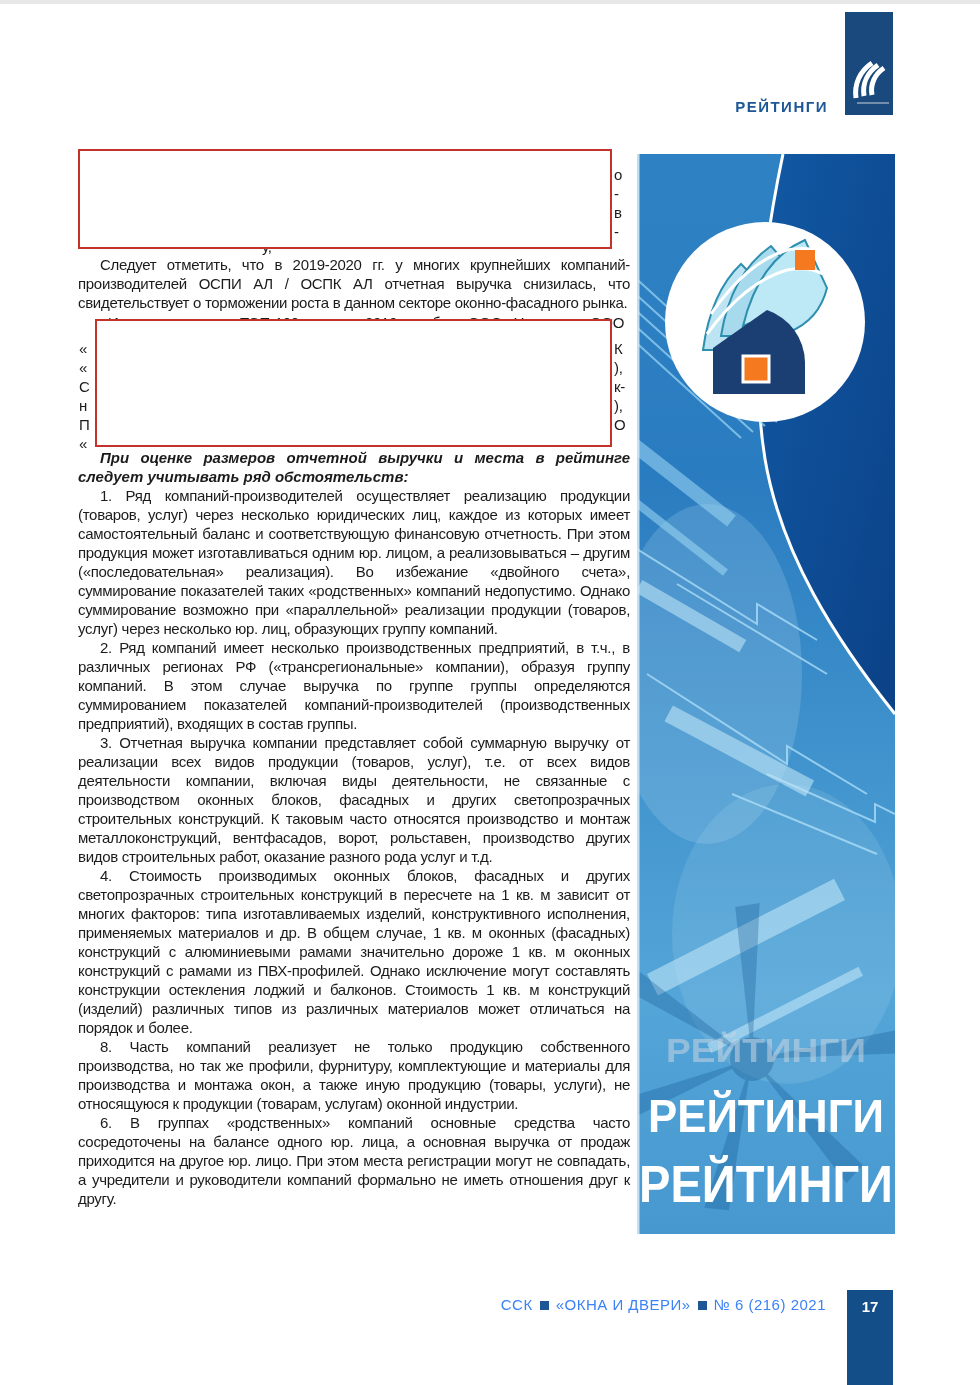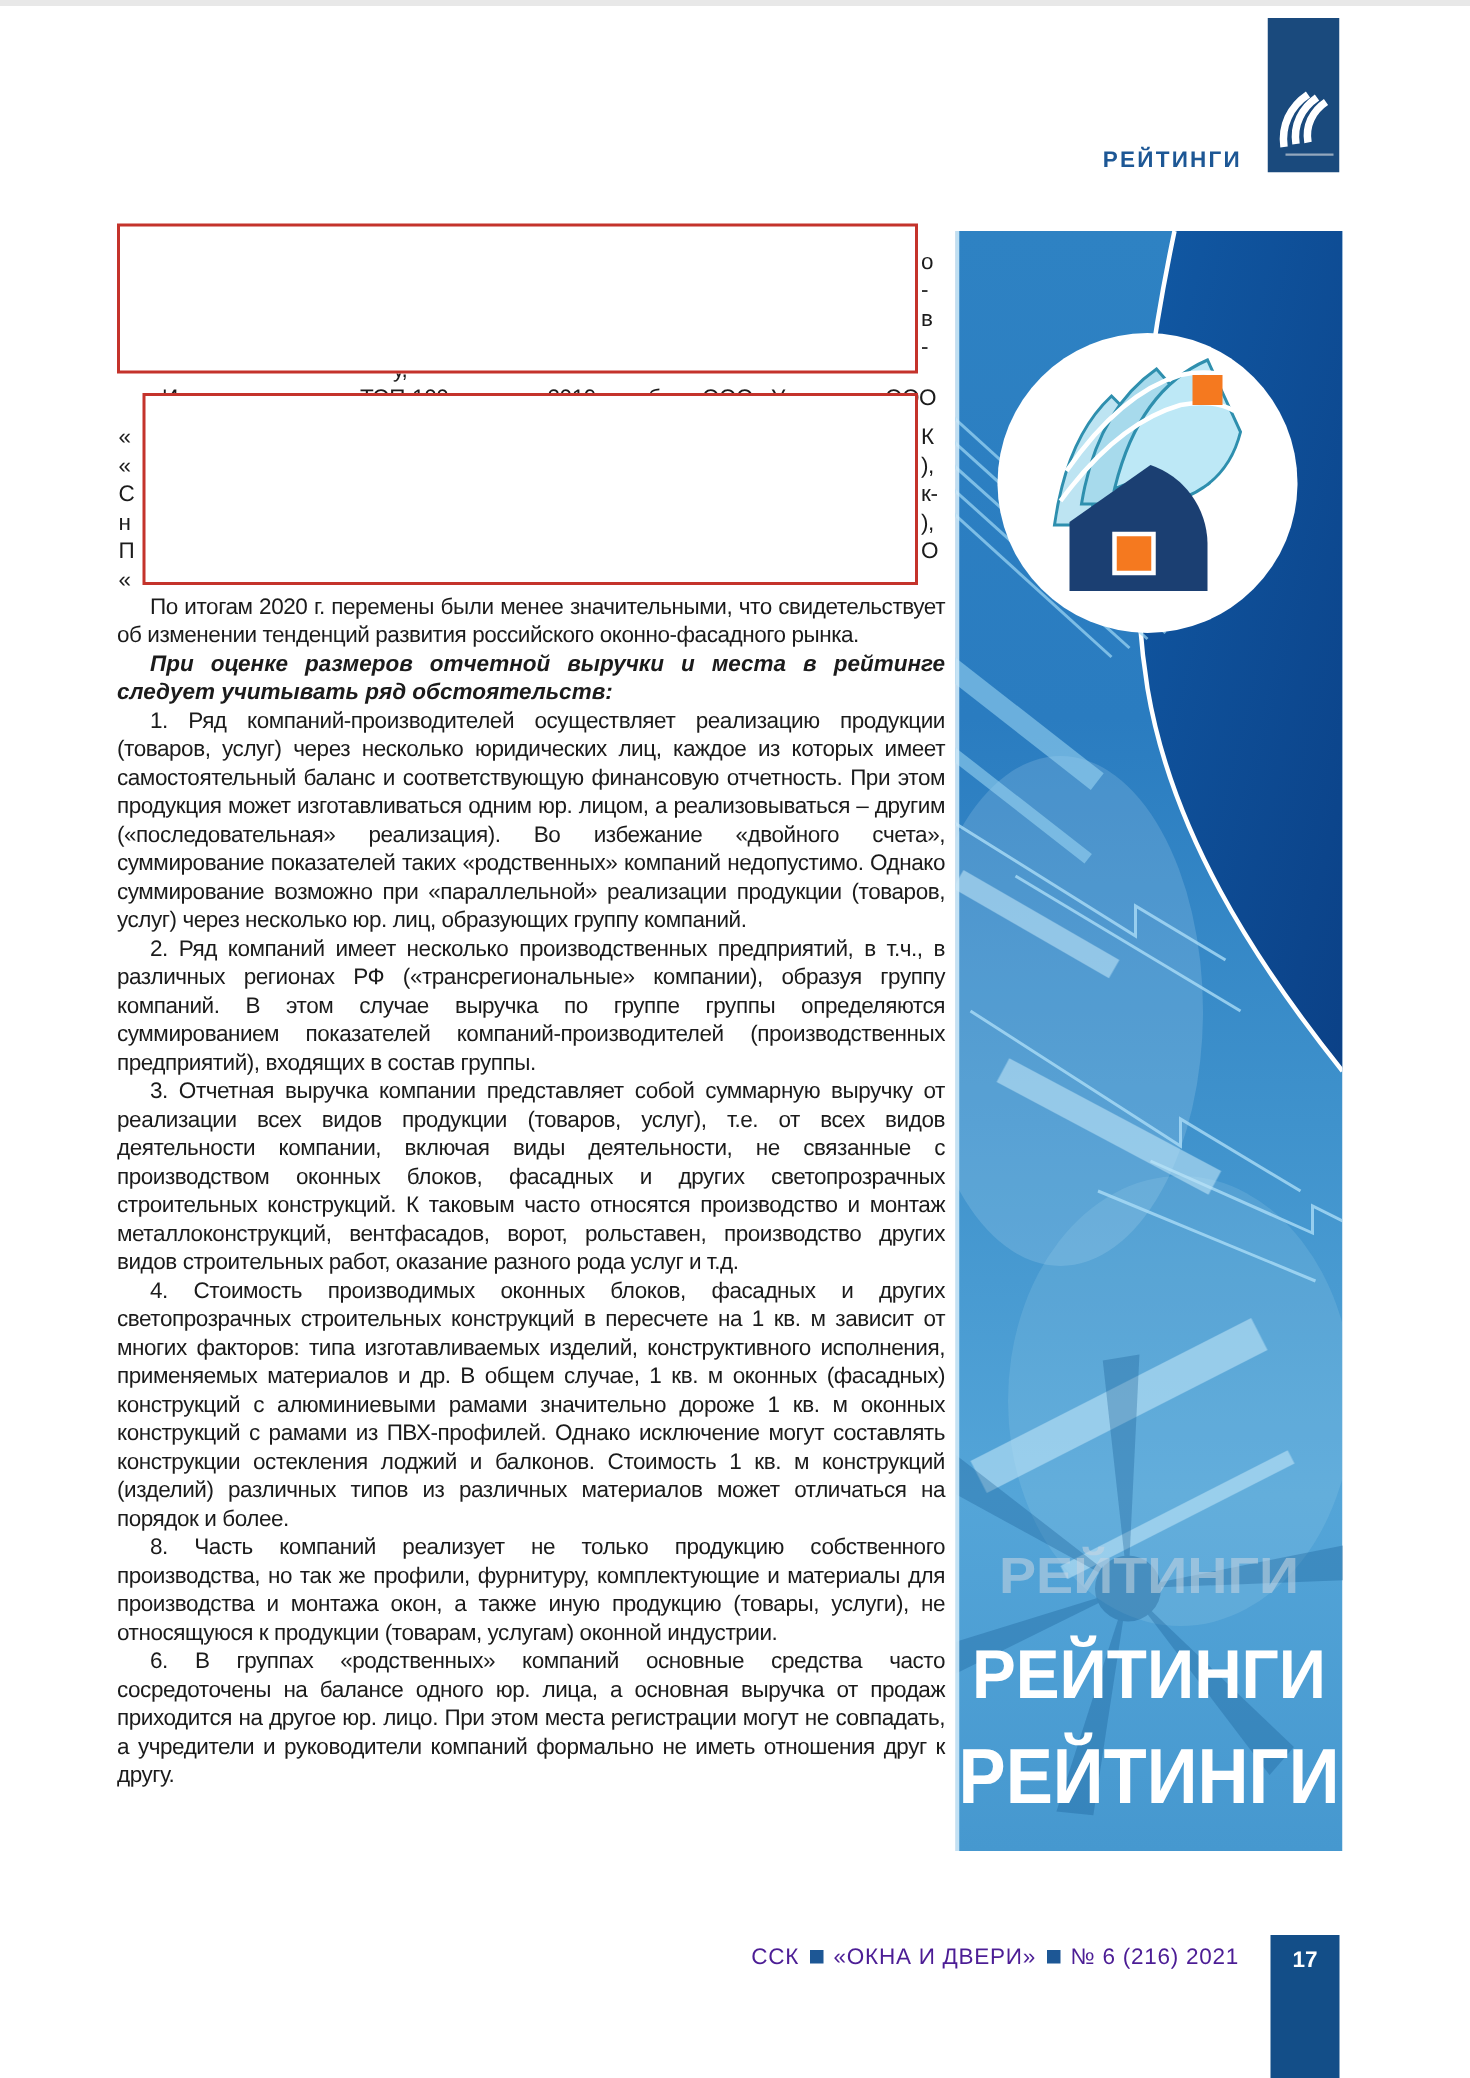--- a/index.html
+++ b/index.html
@@ -31,21 +31,21 @@
   .frag-col-L{left:1px;top:27px;}
   .frag-col-R2{top:27px;}
 
   
   .sidebar{position:absolute;left:637px;top:150px;width:258px;height:1080px;}
   .sidebar svg{display:block;}
   .wm{font-family:"Liberation Sans",sans-serif;font-weight:bold;}
 
   
   .footer{position:absolute;top:1292px;left:400px;width:426px;text-align:right;
-        color:#4c1d95;font-size:15px;letter-spacing:0.5px;}
+        color:#3b82f6;font-size:15px;letter-spacing:0.5px;}
   .sep-square{display:inline-block;width:9px;height:9px;background:#1d5795;margin:0 7px;}
   .page-strip{position:absolute;left:847px;top:1286px;width:46px;height:116px;background:#134e88;
         color:#ffffff;font-size:15px;font-weight:bold;text-align:center;padding-top:8px;
         box-sizing:border-box;}
 </style>
 </head>
 <body>
 
 <div class="page">
 
@@ -66,20 +66,21 @@
 
     <div class="redaction red1"></div>
     <span class="frag under-box1">у,</span>
     <div class="frag-col frag-col-1">
       <span>о</span>
       <span>-</span>
       <span>в</span>
       <span>-</span>
     </div>
 
+    <p>Следует отметить, что в 2019-2020 гг. у многих крупнейших компаний-производителей ОСПИ АЛ / ОСПК АЛ отчетная выручка снизилась, что свидетельствует о торможении роста в данном секторе оконно-фасадного рынка.</p>
 
     <div class="box2wrap">
       <div class="partline">
         <span style="left:30px">И</span>
         <span style="left:162px">ТОП-100</span>
         <span style="left:287px">2019</span>
         <span style="left:354px">б</span>
         <span style="left:390px">ООО «У</span>
         <span style="left:512px">ООО</span>
       </div>
@@ -94,21 +95,20 @@
       </div>
       <div class="frag-col frag-col-R2">
         <span>К</span>
         <span>),</span>
         <span>к-</span>
         <span>),</span>
         <span>О</span>
       </div>
     </div>
 
-    <p style="margin-top:4px">По итогам 2020 г. перемены были менее значительными, что свидетельствует об изменении тенденций развития российского оконно-фасадного рынка.</p>
     <p class="lead">При оценке размеров отчетной выручки и места в рейтинге следует учитывать ряд обстоятельств:</p>
     <p>1. Ряд компаний-производителей осуществляет реализацию продукции (товаров, услуг) через несколько юридических лиц, каждое из которых имеет самостоятельный баланс и соответствующую финансовую отчетность. При этом продукция может изготавливаться одним юр. лицом, а реализовываться – другим («последовательная» реализация). Во избежание «двойного счета», суммирование показателей таких «родственных» компаний недопустимо. Однако суммирование возможно при «параллельной» реализации продукции (товаров, услуг) через несколько юр. лиц, образующих группу компаний.</p>
     <p>2. Ряд компаний имеет несколько производственных предприятий, в т.ч., в различных регионах РФ («трансрегиональные» компании), образуя группу компаний. В этом случае выручка по группе группы определяются суммированием показателей компаний-производителей (производственных предприятий), входящих в состав группы.</p>
     <p>3. Отчетная выручка компании представляет собой суммарную выручку от реализации всех видов продукции (товаров, услуг), т.е. от всех видов деятельности компании, включая виды деятельности, не связанные с производством оконных блоков, фасадных и других светопрозрачных строительных конструкций. К таковым часто относятся производство и монтаж металлоконструкций, вентфасадов, ворот, рольставен, производство других видов строительных работ, оказание разного рода услуг и т.д.</p>
     <p>4. Стоимость производимых оконных блоков, фасадных и других светопрозрачных строительных конструкций в пересчете на 1 кв. м зависит от многих факторов: типа изготавливаемых изделий, конструктивного исполнения, применяемых материалов и др. В общем случае, 1 кв. м оконных (фасадных) конструкций с алюминиевыми рамами значительно дороже 1 кв. м оконных конструкций с рамами из ПВХ-профилей. Однако исключение могут составлять конструкции остекления лоджий и балконов. Стоимость 1 кв. м конструкций (изделий) различных типов из различных материалов может отличаться на порядок и более.</p>
     <p>8. Часть компаний реализует не только продукцию собственного производства, но так же профили, фурнитуру, комплектующие и материалы для производства и монтажа окон, а также иную продукцию (товары, услуги), не относящуюся к продукции (товарам, услугам) оконной индустрии.</p>
     <p>6. В группах «родственных» компаний основные средства часто сосредоточены на балансе одного юр. лица, а основная выручка от продаж приходится на другое юр. лицо. При этом места регистрации могут не совпадать, а учредители и руководители компаний формально не иметь отношения друг к другу.</p>
   </div>
 
   <div class="sidebar">

